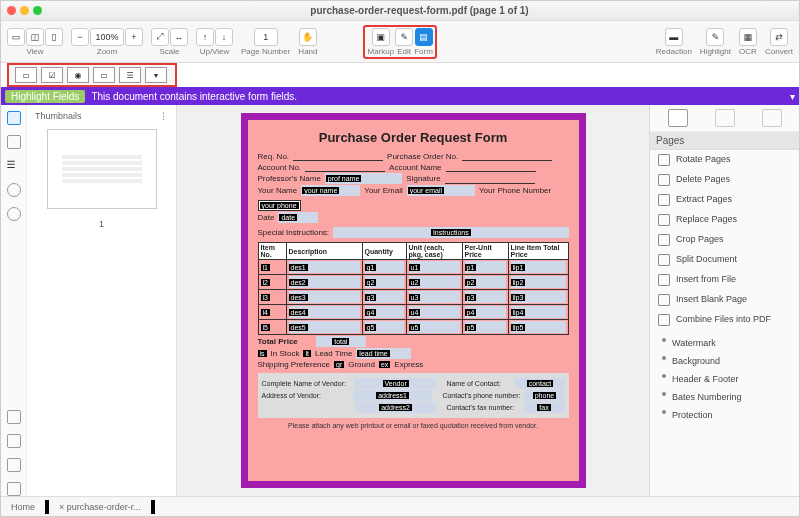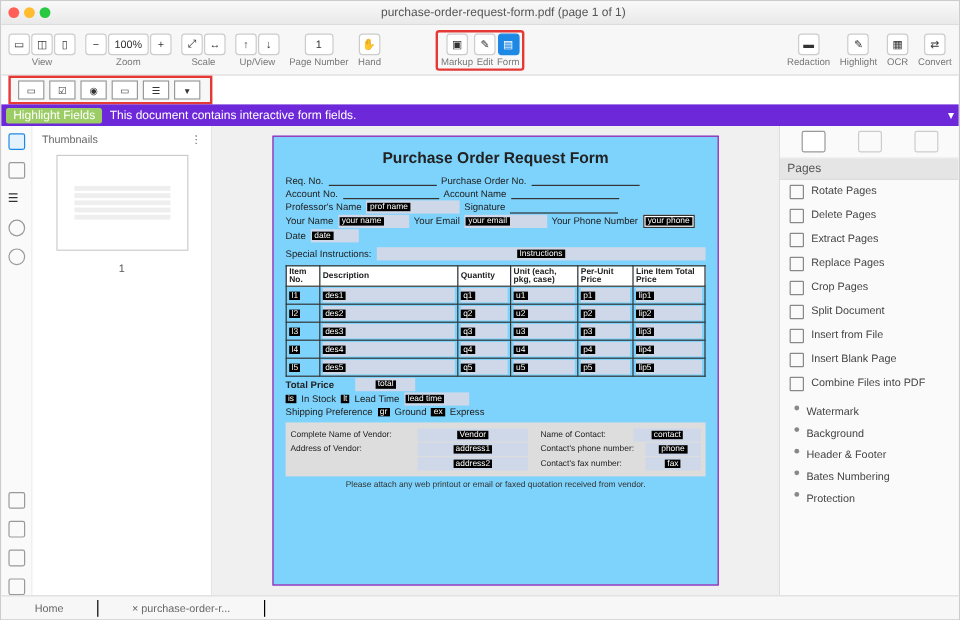--- a/index.html
+++ b/index.html
@@ -1,21 +1,21 @@
 <!DOCTYPE html>
 <html><head>
 <meta charset="utf-8">
 <style>
 * { box-sizing:border-box; margin:0; padding:0; font-family:-apple-system,Helvetica,Arial,sans-serif; }
 body { background:#f5f5f5; font-size:10px; color:#333; }
 .win { width:800px; height:517px; background:#fff; border:1px solid #ccc; display:flex; flex-direction:column; overflow:hidden; position:relative; }
 .titlebar { height:20px; background:linear-gradient(#f9f9f9,#e9e9e9); display:flex; align-items:center; border-bottom:1px solid #ddd; padding:0 6px; font-size:10px; gap:4px;}
 .dot { width:9px; height:9px; border-radius:50%; }
 .red{background:#ff5f57}.yellow{background:#febc2e}.green{background:#28c840}
-.titlebar .title { flex:1; text-align:center; color:#555; font-size:10px; }
+.titlebar .title { flex:1; text-align:center; color:#555; font-size:10px;font-weight:bold; }
 .toolbar { height:42px; background:#f7f7f7; border-bottom:1px solid #ddd; display:flex; align-items:center; padding:0 6px; gap:8px; font-size:8px;}
 .tgrp { display:flex; flex-direction:column; align-items:center; gap:1px; }
 .trow { display:flex; gap:1px; align-items:center; }
 .tbtn { width:18px; height:18px; background:#fff; border:1px solid #ccc; border-radius:3px; display:flex; align-items:center; justify-content:center; font-size:9px; cursor:pointer;}
 .tlbl { font-size:8px; color:#777; }
 .spacer{flex:1}
 .redbox{border:2px solid #e53935 !important;}
 .formbtn{background:#1e88e5; color:#fff; border-color:#1e88e5;}
 .toolbar2 { height:24px; background:#f7f7f7; border-bottom:1px solid #ddd; display:flex; align-items:center; padding:0 6px; gap:4px;}
 .t2b{width:22px;height:16px;background:#fff;border:1px solid #999;display:flex;align-items:center;justify-content:center;font-size:8px;cursor:pointer;}
@@ -24,21 +24,21 @@
 .main{flex:1;display:flex;overflow:hidden;}
 .leftcol{width:26px;background:#fafafa;border-right:1px solid #eee;display:flex;flex-direction:column;align-items:center;padding-top:6px;gap:10px;}
 .licon{width:14px;height:14px;border:1px solid #999;border-radius:2px;cursor:pointer;}
 .licon.active{border-color:#1e88e5;background:#e3f2fd;}
 .thumbs{width:150px;border-right:1px solid #ddd;display:flex;flex-direction:column;padding:4px;}
 .thead{display:flex;justify-content:space-between;font-size:9px;color:#666;padding:2px 4px;}
 .thumbimg{width:110px;height:80px;margin:6px auto;background:#fff;border:1px solid #ccc;display:flex;flex-direction:column;align-items:center;justify-content:center;font-size:5px;gap:2px;}
 .thumbimg .mini{width:80px;height:4px;background:#eee;}
 .pgnum{text-align:center;font-size:9px;color:#555;margin-top:4px;}
 .doc{flex:1;background:#f0f0f0;overflow:auto;padding:8px;display:flex;justify-content:center;}
-.page{width:372px;background:#7dd3fc;border:1px solid #a21caf;padding:8px 10px;font-size:8px;color:#222;}
+.page{width:345px;background:#fca5a5;border:7px solid #a21caf;padding:8px 10px;font-size:8px;color:#222;}
 .formtitle{text-align:center;font-weight:bold;font-size:13px;margin:2px 0 6px;}
 .frow{display:flex;align-items:center;gap:4px;margin:1px 0;flex-wrap:wrap;font-size:8px;}
 .fl{white-space:nowrap;}
 .line{border-bottom:1px solid #333;min-width:60px;height:10px;display:inline-block;}
 .fld{background:#cfd8e8;display:inline-flex;align-items:center;height:11px;padding:0 1px;}
 .bk{background:#000;color:#fff;font-size:7px;padding:0 2px;}
 .tbl{width:100%;border-collapse:collapse;margin-top:4px;font-size:7px;}
 .tbl th,.tbl td{border:1px solid #333;padding:1px 2px;text-align:left;}
 .tbl th{background:#fff;font-weight:bold;font-size:7px;}
 .cell{background:#cfd8e8;height:12px;display:flex;align-items:center;}
@@ -47,21 +47,21 @@
 .footnote{text-align:center;font-size:7px;margin-top:4px;color:#333;}
 .rpanel{width:150px;background:#fafafa;border-left:1px solid #ddd;display:flex;flex-direction:column;font-size:10px;}
 .rptabs{display:flex;justify-content:space-around;padding:4px;border-bottom:1px solid #eee;}
 .rpt{width:20px;height:18px;border:1px solid #ccc;border-radius:2px;cursor:pointer;}
 .rpt.active{background:#fff;border-color:#999;}
 .rph{background:#e5e5e5;padding:3px 6px;font-size:10px;color:#555;border-bottom:1px solid #ddd;}
 .ritem{display:flex;align-items:flex-start;gap:6px;padding:4px 8px;cursor:pointer;font-size:9px;color:#444;}
 .ricon{width:12px;height:12px;border:1px solid #888;border-radius:1px;}
 .rbul{width:4px;height:4px;border-radius:50%;background:#888;margin-left:4px;}
 .bottombar{height:20px;background:#f7f7f7;border-top:1px solid #ddd;display:flex;align-items:center;font-size:9px;}
-.btab{padding:2px 28px;border-right:1px solid #000000;color:#666;cursor:pointer;}
+.btab{padding:2px 10px;border-right:4px solid #000000;color:#666;cursor:pointer;}
 </style>
 </head>
 <body>
 
 <div class="win">
  <div class="titlebar">
   <div class="dot red"></div>
   <div class="dot yellow"></div>
   <div class="dot green"></div>
   <div class="title">purchase-order-request-form.pdf (page 1 of 1)</div>

